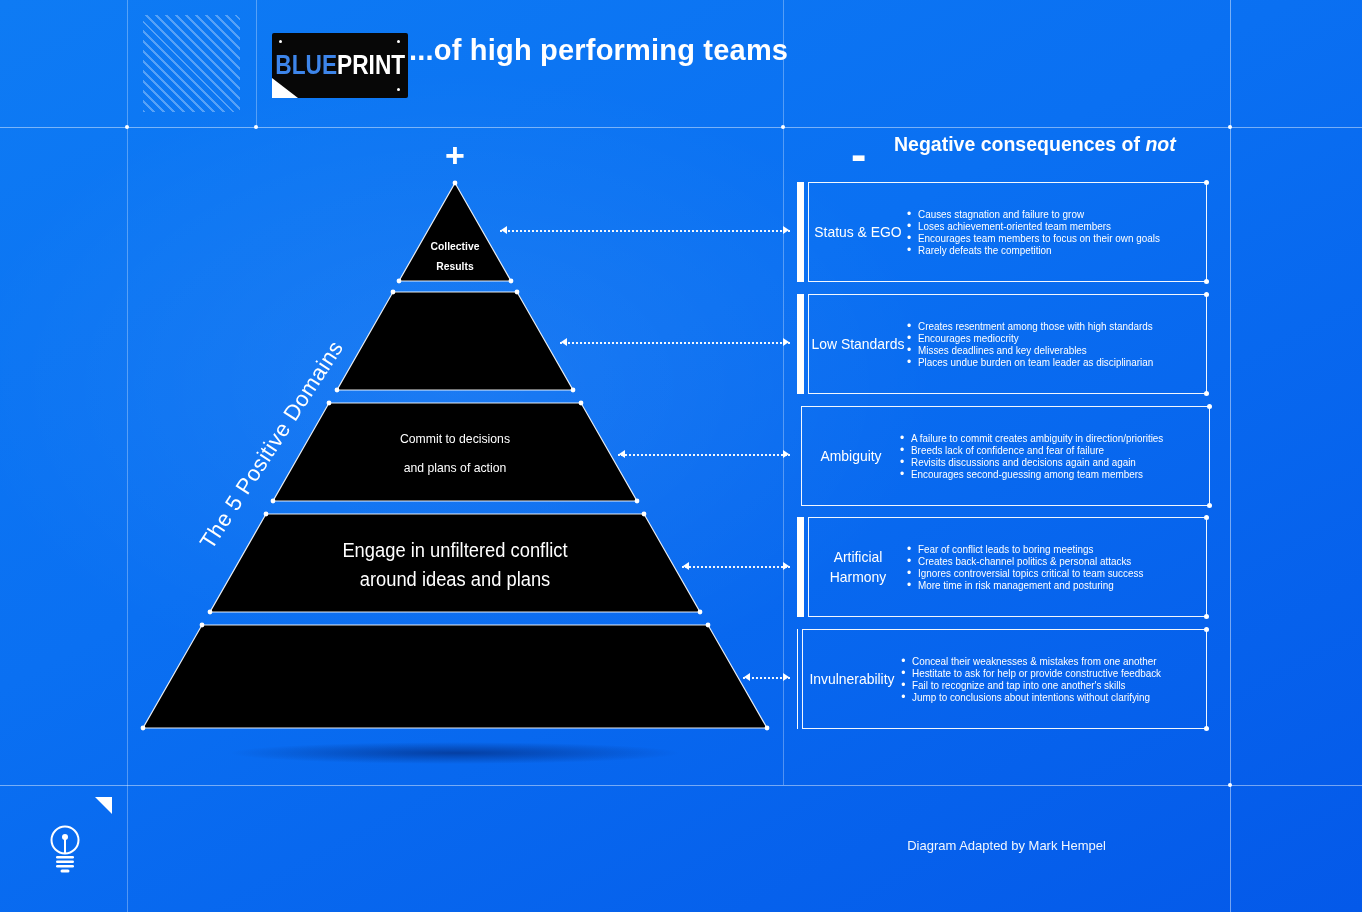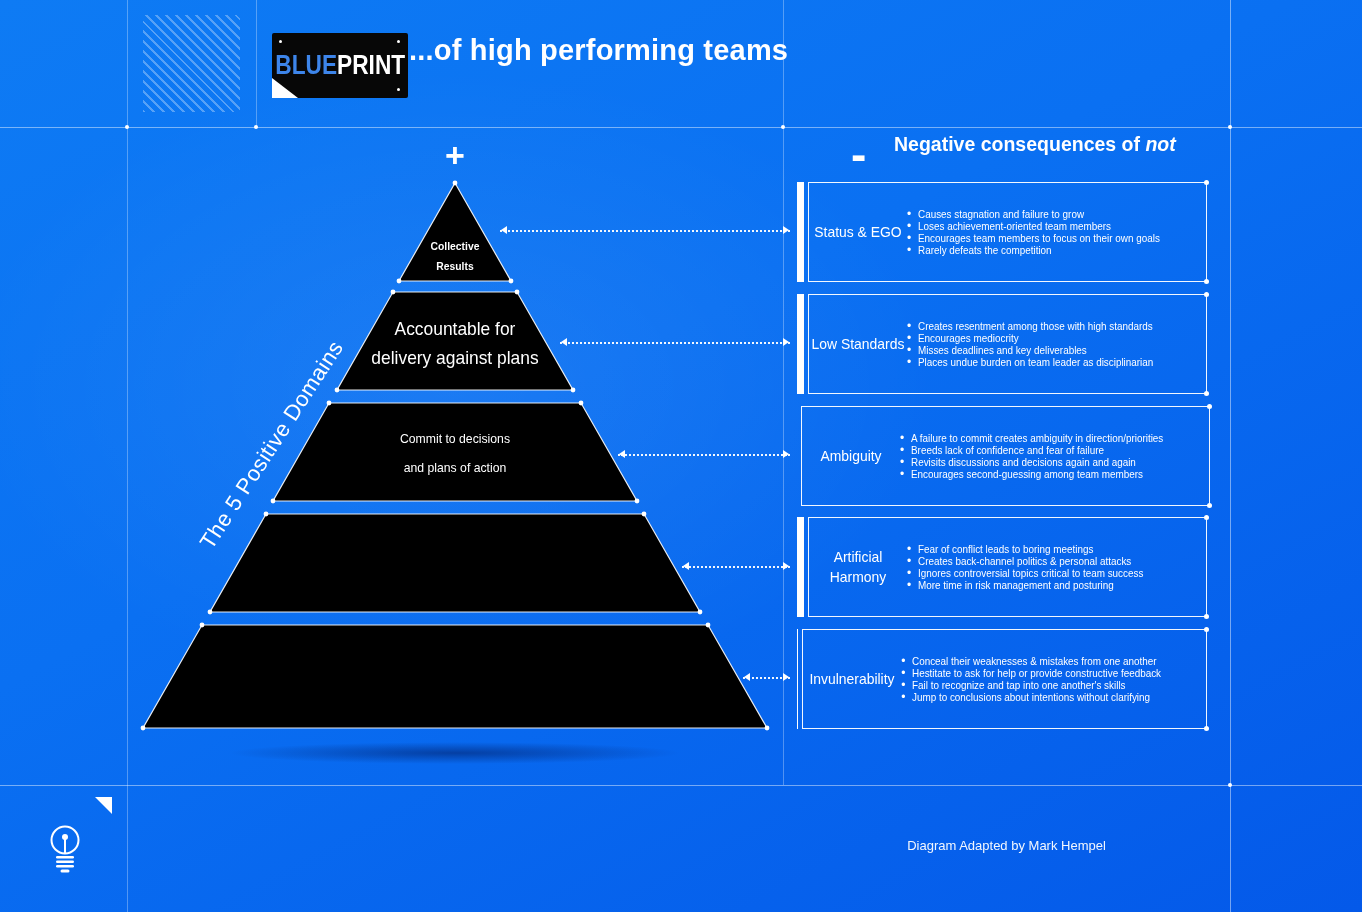--- a/index.html
+++ b/index.html
@@ -191,27 +191,27 @@
         <circle cx="767" cy="728" r="2.4"></circle>
     </g>
   </svg>
 
   <div class="plus">+</div>
 
   <div class="pyr-label lab1">
     <span class="ln">Collective</span>
     <span class="ln">Results</span>
   </div>
-  <div class="pyr-label lab2">
-    <span class="ln">Accountable for</span>
-    <span class="ln">delivery against plans</span>
-  </div>
   <div class="pyr-label lab3">
     <span class="ln">Commit to decisions</span>
     <span class="ln">and plans of action</span>
+  </div>
+  <div class="pyr-label lab4">
+    <span class="ln">Engage in unfiltered conflict</span>
+    <span class="ln">around ideas and plans</span>
   </div>
 
   <div class="rotated">The 5 Positive Domains</div>
 
   <div class="connector" style="left:500px; top:230px; width:290px;"></div>
   <div class="connector" style="left:560px; top:342px; width:230px;"></div>
   <div class="connector" style="left:618px; top:454px; width:172px;"></div>
   <div class="connector" style="left:682px; top:566px; width:108px;"></div>
   <div class="connector" style="left:743px; top:677px; width:47px;"></div>
 

